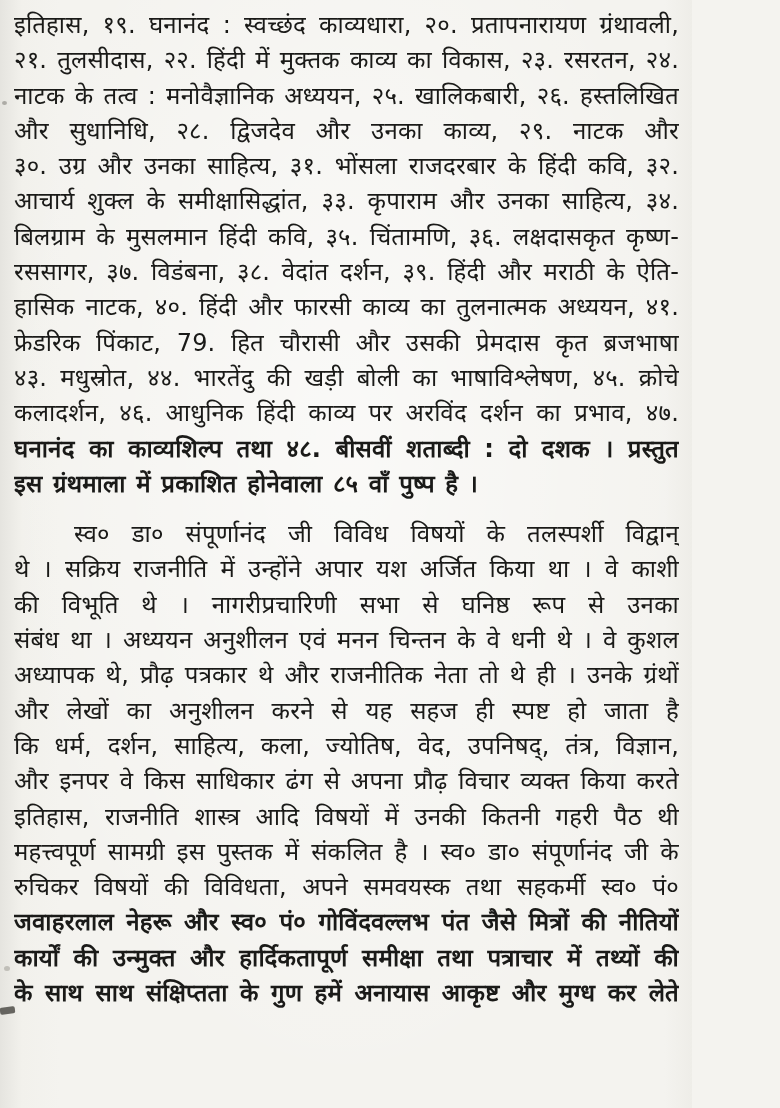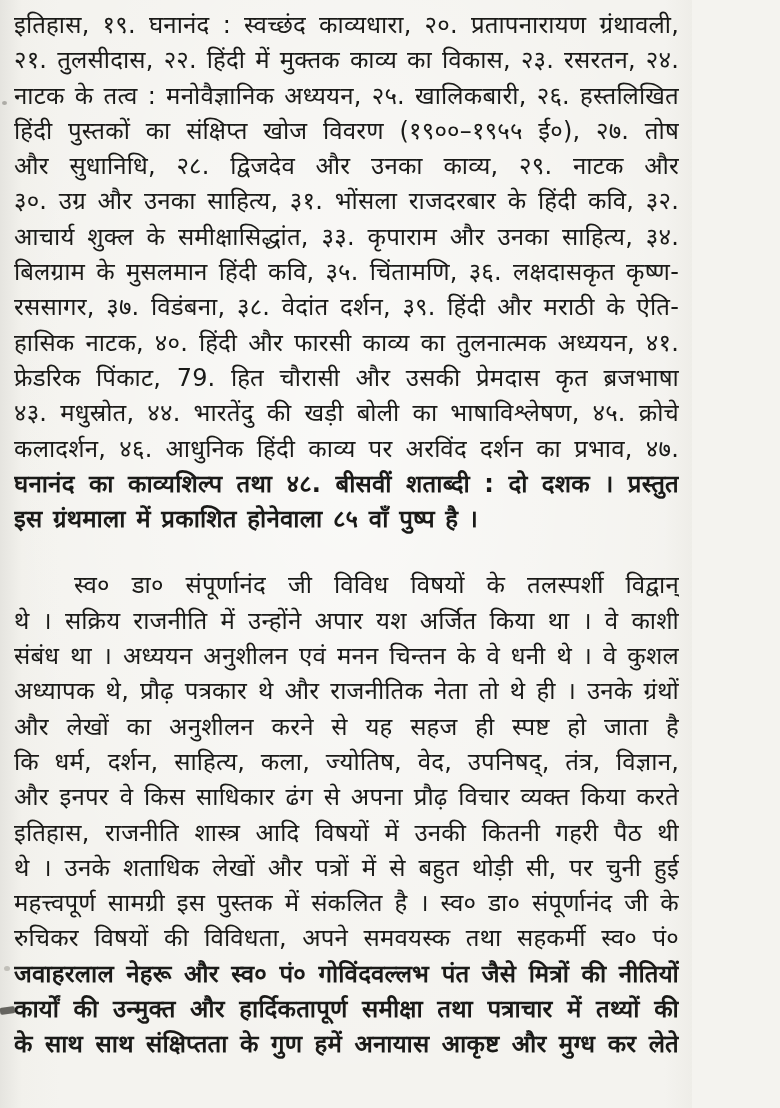--- a/index.html
+++ b/index.html
@@ -12,21 +12,21 @@
     position: relative; width: 692px; height: 1108px;
     background:
       radial-gradient(ellipse at 50% 40%, rgba(255,255,255,0.55), rgba(0,0,0,0) 70%),
       linear-gradient(90deg, #e5e4df 0px, #f2f1ec 22px, #f4f3ef 60px, #f4f3ef 96%, #eeede8 100%);
     color: var(--ink, #1a1a18);
   }
   .text-block {
     position: absolute; top: 8px; left: 14px; right: 13px;
   }
   .para { display: block; }
-  .para + .para { margin-top: 31px; }
+  .para + .para { margin-top: 15px; }
   .line {
     font-size: 24px;
     line-height: 35.3px;
     height: 35.3px;
     overflow: hidden;
     text-align: justify;
     text-align-last: justify;
     -moz-text-align-last: justify;
     font-weight: 500;
     letter-spacing: 0.2px;
@@ -51,43 +51,42 @@
 </style>
 </head>
 <body style="background: rgb(244, 243, 239);">
 
 <div class="page" style="--ink: #1a1a18;">
   <div class="text-block" id="text-root">
       <div class="para">
         <div class="line">इतिहास, १९. घनानंद : स्वच्छंद काव्यधारा, २०. प्रतापनारायण ग्रंथावली,</div>
         <div class="line">२१. तुलसीदास, २२. हिंदी में मुक्तक काव्य का विकास, २३. रसरतन, २४.</div>
         <div class="line">नाटक के तत्व : मनोवैज्ञानिक अध्ययन, २५. खालिकबारी, २६. हस्तलिखित</div>
-        <div class="line">हिंदी पुस्तकों का संक्षिप्त खोज विवरण (१९००–१९५५ ई०), २७. तोष</div>
         <div class="line">और सुधानिधि, २८. द्विजदेव और उनका काव्य, २९. नाटक और यथार्थवाद,</div>
         <div class="line">३०. उग्र और उनका साहित्य, ३१. भोंसला राजदरबार के हिंदी कवि, ३२.</div>
         <div class="line">आचार्य शुक्ल के समीक्षासिद्धांत, ३३. कृपाराम और उनका साहित्य, ३४.</div>
         <div class="line">बिलग्राम के मुसलमान हिंदी कवि, ३५. चिंतामणि, ३६. लक्षदासकृत कृष्ण-</div>
         <div class="line">रससागर, ३७. विडंबना, ३८. वेदांत दर्शन, ३९. हिंदी और मराठी के ऐति-</div>
         <div class="line">हासिक नाटक, ४०. हिंदी और फारसी काव्य का तुलनात्मक अध्ययन, ४१.</div>
         <div class="line">फ्रेडरिक पिंकाट, 79. हित चौरासी और उसकी प्रेमदास कृत ब्रजभाषा टीका,</div>
         <div class="line">४३. मधुस्रोत, ४४. भारतेंदु की खड़ी बोली का भाषाविश्लेषण, ४५. क्रोचे का</div>
         <div class="line">कलादर्शन, ४६. आधुनिक हिंदी काव्य पर अरविंद दर्शन का प्रभाव, ४७.</div>
         <div class="line b">घनानंद का काव्यशिल्प तथा ४८. बीसवीं शताब्दी : दो दशक । प्रस्तुत कृति</div>
         <div class="line nj b">इस ग्रंथमाला में प्रकाशित होनेवाला ८५ वाँ पुष्प है ।</div>
       </div>
       <div class="para">
         <div class="line ind">स्व० डा० संपूर्णानंद जी विविध विषयों के तलस्पर्शी विद्वान्</div>
         <div class="line">थे । सक्रिय राजनीति में उन्होंने अपार यश अर्जित किया था । वे काशी</div>
+        <div class="line">की विभूति थे । नागरीप्रचारिणी सभा से घनिष्ठ रूप से उनका</div>
         <div class="line">संबंध था । अध्ययन अनुशीलन एवं मनन चिन्तन के वे धनी थे । वे कुशल</div>
         <div class="line">अध्यापक थे, प्रौढ़ पत्रकार थे और राजनीतिक नेता तो थे ही । उनके ग्रंथों</div>
         <div class="line">और लेखों का अनुशीलन करने से यह सहज ही स्पष्ट हो जाता है</div>
         <div class="line">कि धर्म, दर्शन, साहित्य, कला, ज्योतिष, वेद, उपनिषद्, तंत्र, विज्ञान,</div>
         <div class="line">और इनपर वे किस साधिकार ढंग से अपना प्रौढ़ विचार व्यक्त किया करते</div>
         <div class="line">इतिहास, राजनीति शास्त्र आदि विषयों में उनकी कितनी गहरी पैठ थी</div>
-        <div class="line">थे । उनके शताधिक लेखों और पत्रों में से बहुत थोड़ी सी, पर चुनी हुई</div>
         <div class="line">महत्त्वपूर्ण सामग्री इस पुस्तक में संकलित है । स्व० डा० संपूर्णानंद जी के</div>
         <div class="line">रुचिकर विषयों की विविधता, अपने समवयस्क तथा सहकर्मी स्व० पं०</div>
         <div class="line b">जवाहरलाल नेहरू और स्व० पं० गोविंदवल्लभ पंत जैसे मित्रों की नीतियों और</div>
         <div class="line b">कार्यों की उन्मुक्त और हार्दिकतापूर्ण समीक्षा तथा पत्राचार में तथ्यों की पकड़</div>
         <div class="line b">के साथ साथ संक्षिप्तता के गुण हमें अनायास आकृष्ट और मुग्ध कर लेते हैं ।</div>
       </div>
     </div>
   <div class="smudge-dash"></div>
   <div class="speck-a"></div>
   <div class="speck-b"></div>

